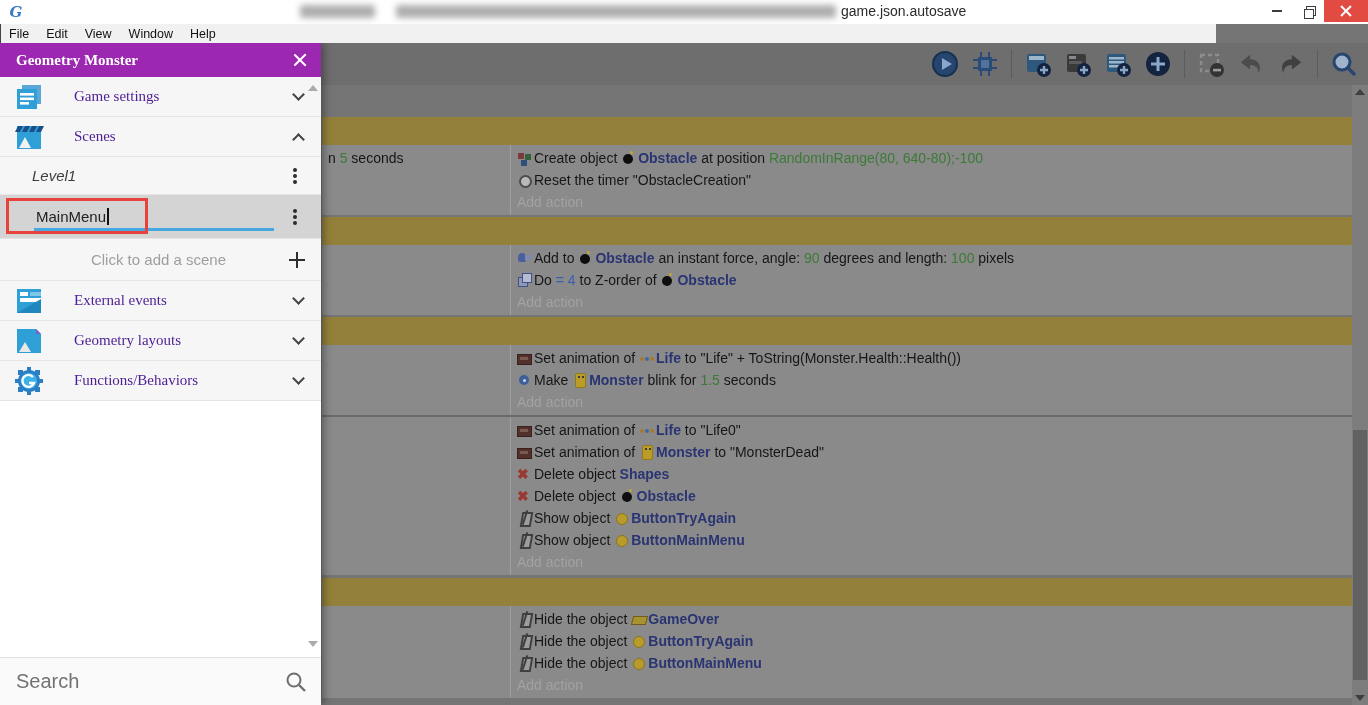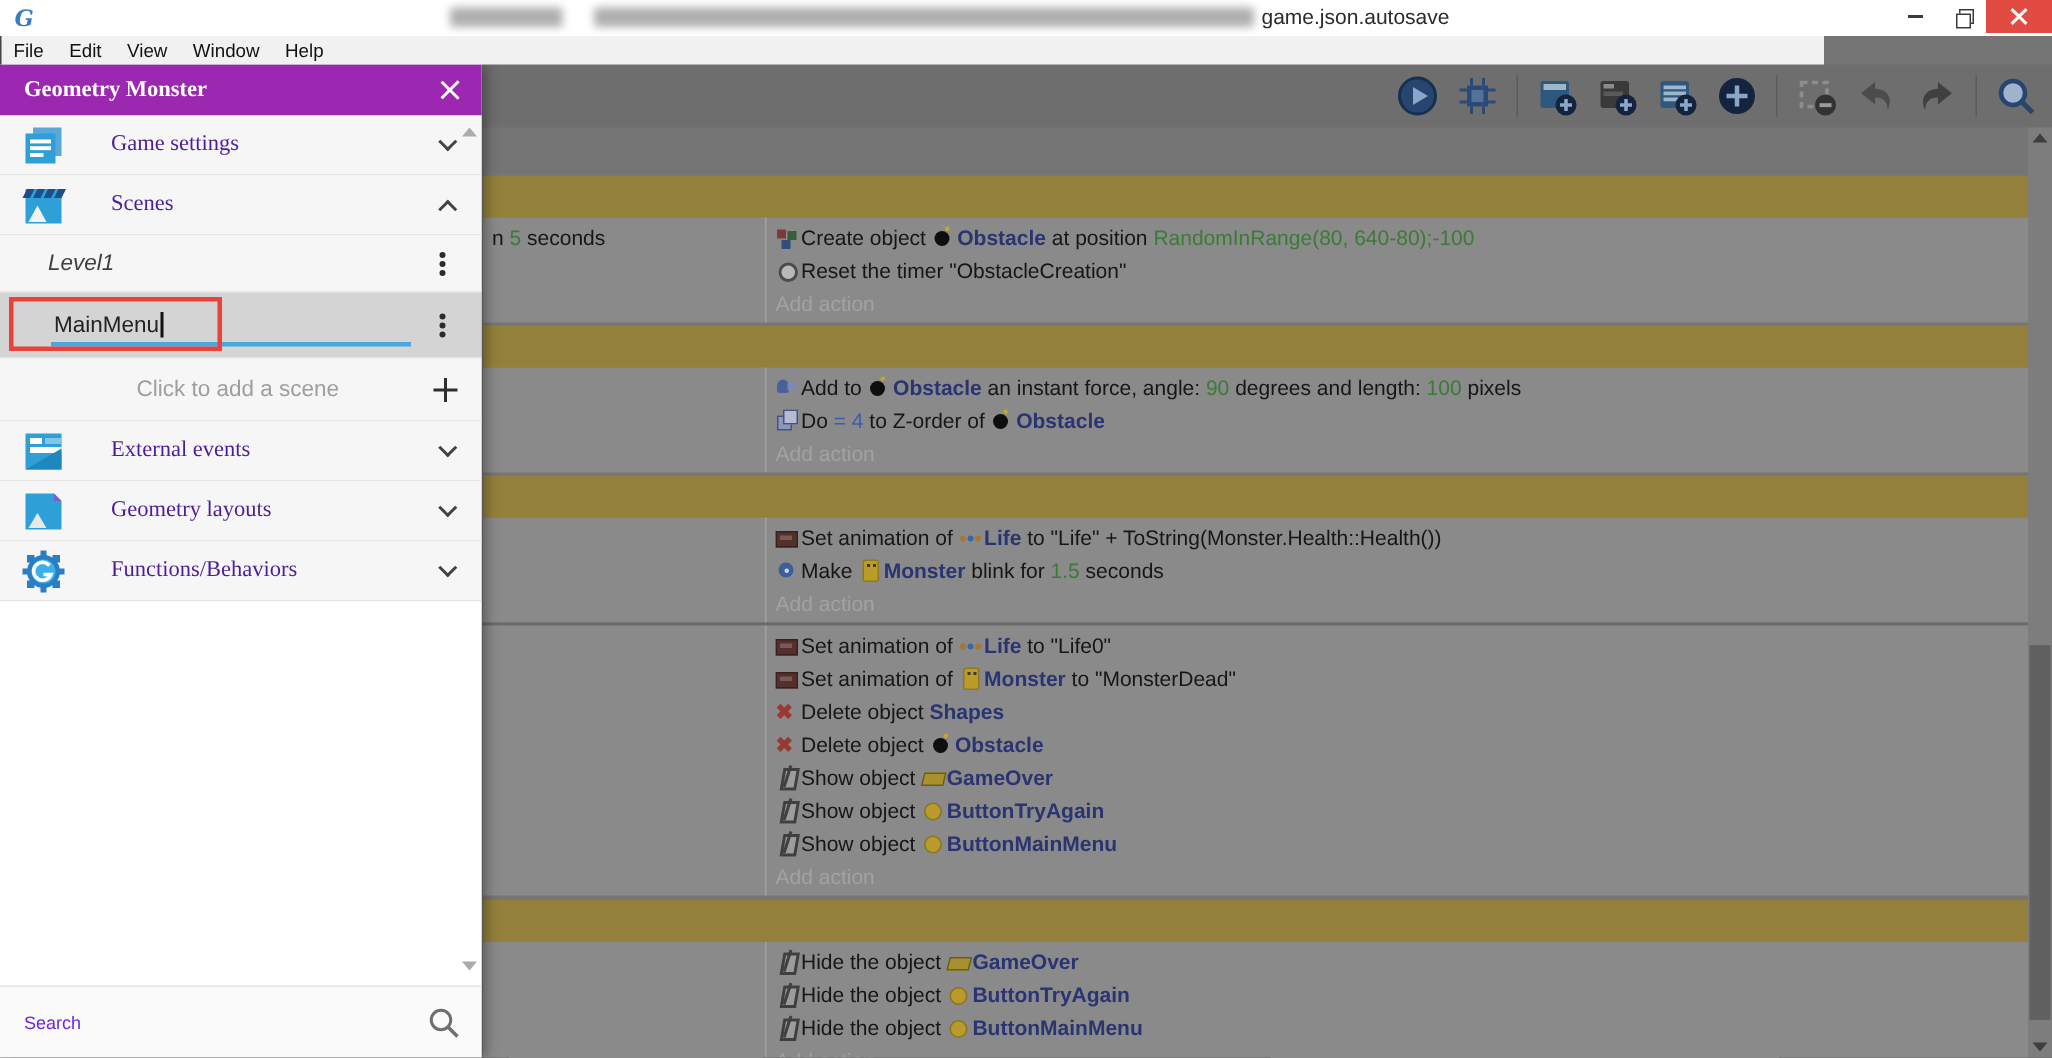--- a/index.html
+++ b/index.html
@@ -111,21 +111,21 @@
   .redrect{position:absolute;left:6px;top:3px;width:142px;height:36px;border:3px solid #e8423d;z-index:5;}
   .addrow{height:42px;justify-content:center;position:relative;}
   .addlabel{font-size:15px;color:#9e9e9e;}
   .plus{position:absolute;right:16px;top:13px;width:16px;height:16px;}
   .plus::before{content:"";position:absolute;left:0;top:7px;width:16px;height:2px;background:#2e2e2e;}
   .plus::after{content:"";position:absolute;left:7px;top:0;width:2px;height:16px;background:#2e2e2e;}
 
   .dfill{background:#fff;height:256px;}
   .dsearch{position:absolute;left:0;bottom:0;width:321px;height:48px;background:#fafafa;border-top:1px solid #e2e2e2;
     display:flex;align-items:center;padding:0 14px 0 16px;}
-  .dsearch .ph{flex:1;font-size:12px;color:#6d28d9;}
+  .dsearch .ph{flex:1;font-size:20px;color:#737373;}
 
   .dscroll{position:absolute;right:2px;top:40px;bottom:56px;width:12px;}
   .darrow{position:absolute;left:1px;width:0;height:0;border-left:5px solid transparent;border-right:5px solid transparent;}
   .dup{top:2px;border-bottom:6px solid #ababab;}
   .ddown{bottom:2px;border-top:6px solid #ababab;}
 </style>
 </head>
 <body>
 
 <div class="titlebar">
@@ -273,21 +273,20 @@
           </div>
         </div>
         <div class="evdivider"></div>
         <div class="evrow">
           <div class="cond"></div>
           <div class="acts">
             <div class="line"><span class="ic ic-anim"></span><span>Set animation of </span><span class="ic ic-dots"></span><span class="t-obj">Life</span><span> to "Life0"</span></div>
             <div class="line"><span class="ic ic-anim"></span><span>Set animation of </span><span class="ic ic-monster"></span><span class="t-obj">Monster</span><span> to "MonsterDead"</span></div>
             <div class="line"><span class="ic ic-delete"></span><span>Delete object </span><span class="t-obj">Shapes</span></div>
             <div class="line"><span class="ic ic-delete"></span><span>Delete object </span><span class="ic ic-bomb"></span><span class="t-obj">Obstacle</span></div>
-            <div class="line"><span class="ic ic-vis"></span><span>Show object </span><span class="ic ic-gameover"></span><span class="t-obj">GameOver</span></div>
             <div class="line"><span class="ic ic-vis"></span><span>Show object </span><span class="ic ic-ycirc"></span><span class="t-obj">ButtonTryAgain</span></div>
             <div class="line"><span class="ic ic-vis"></span><span>Show object </span><span class="ic ic-ycirc"></span><span class="t-obj">ButtonMainMenu</span></div>
             <div class="line addline">Add action</div>
           </div>
         </div>
         <div class="gap3"></div>
         <div class="band"></div>
         <div class="evrow">
           <div class="cond"></div>
           <div class="acts">

